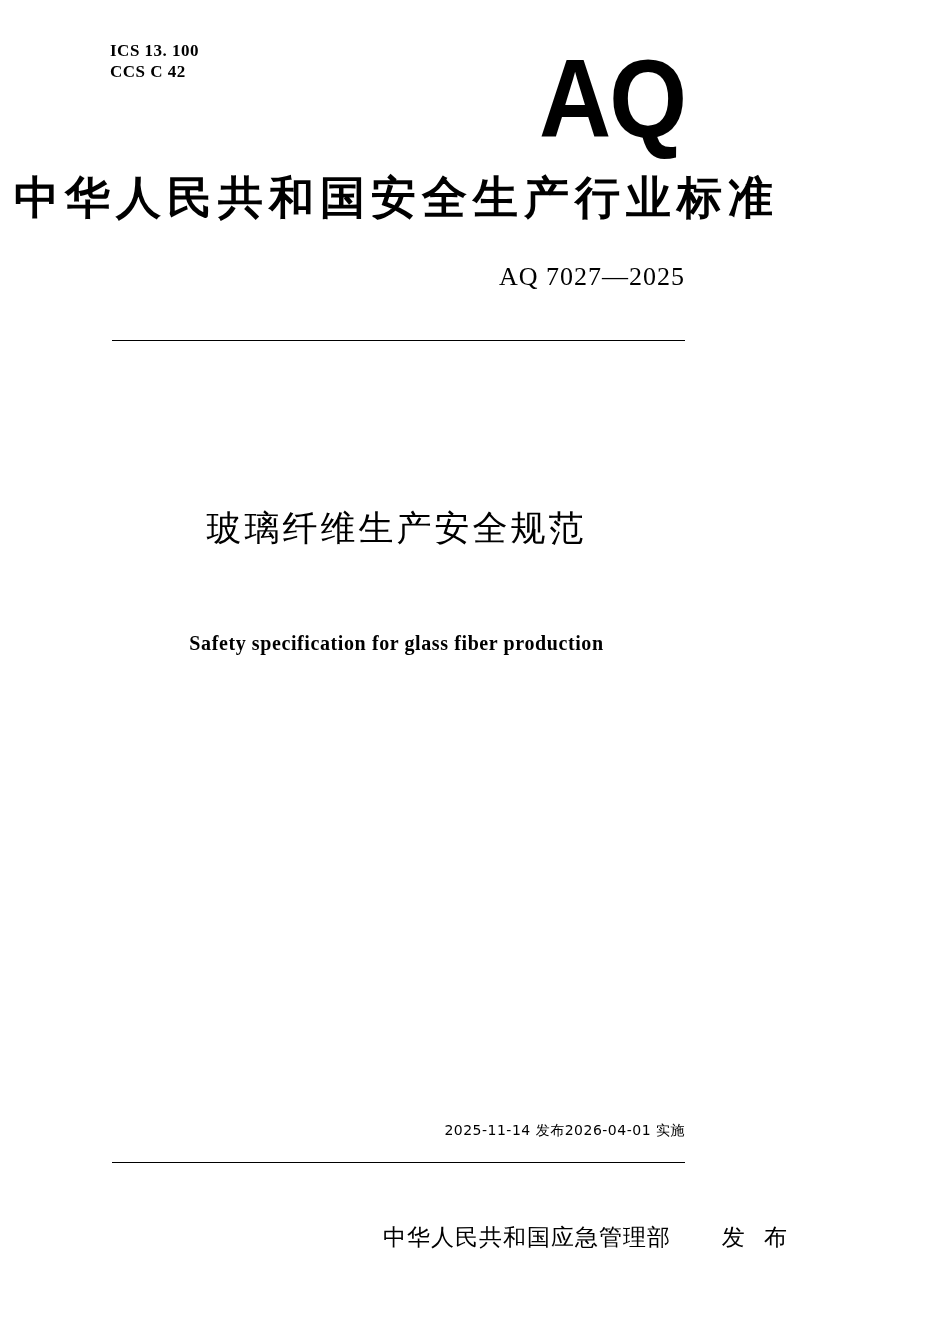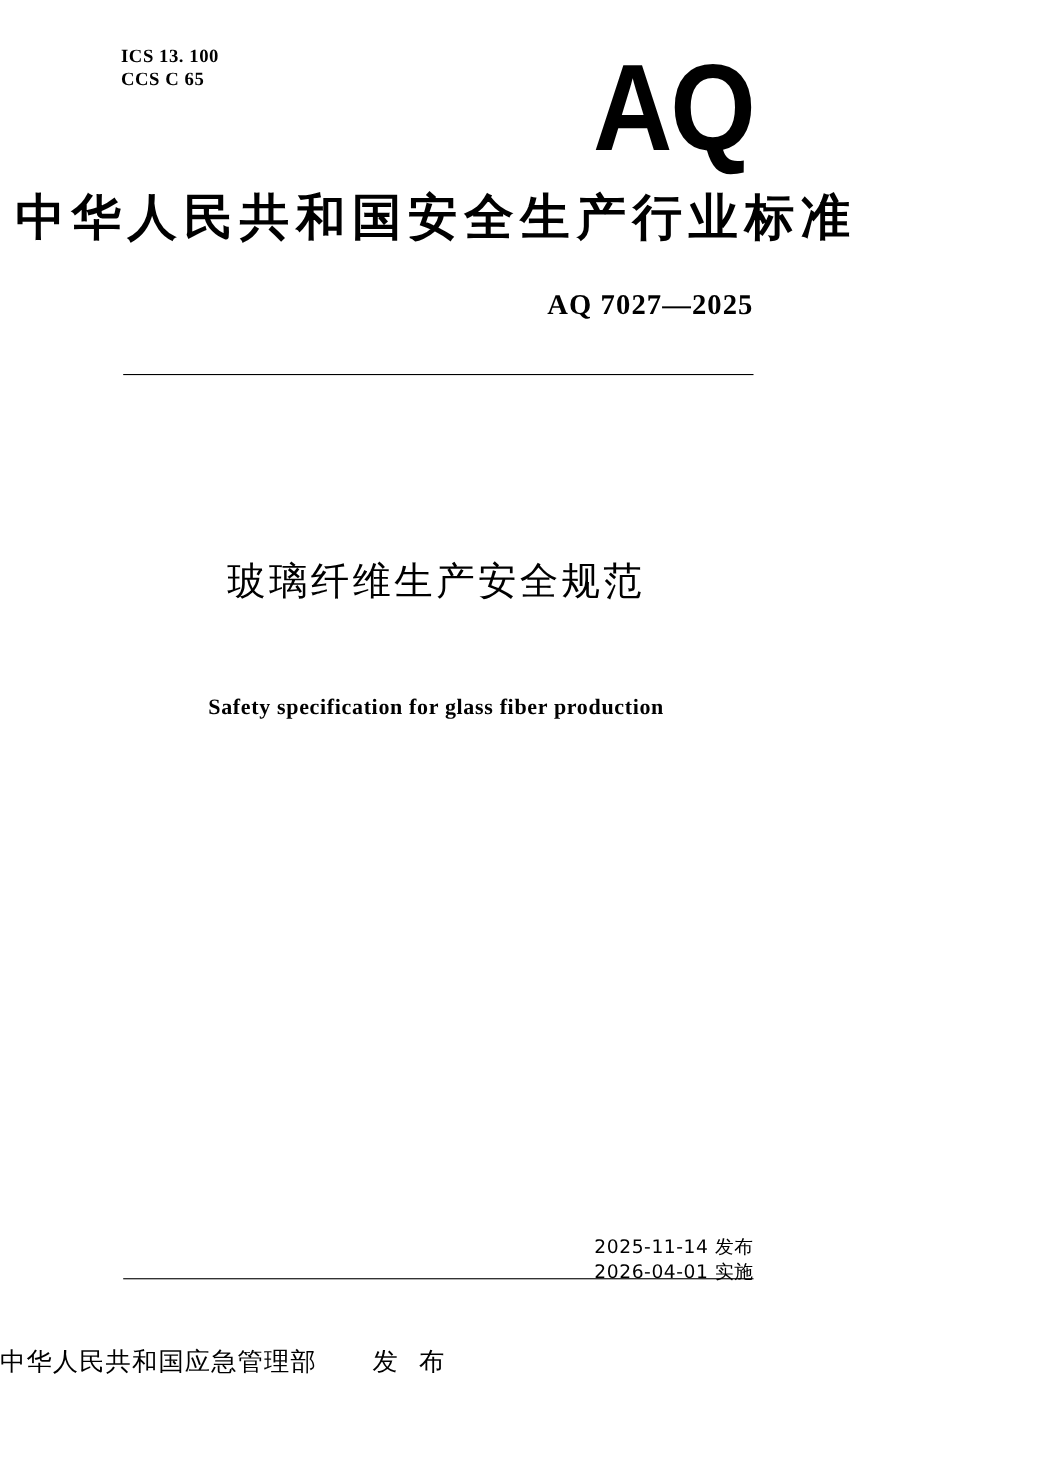--- a/index.html
+++ b/index.html
@@ -57,21 +57,21 @@
     letter-spacing: 6px;
     white-space: nowrap;
   }
 
   
   .std-number {
     position: absolute;
     right: 108px;
     top: 262px;
     font-family: "Liberation Serif", serif;
-    font-weight: bold;
+    font-weight: normal;
     font-size: 26px;
     letter-spacing: 1px;
     white-space: nowrap;
   }
 
   
   .rule-top {
     position: absolute;
     left: 112px;
     right: 108px;
@@ -103,57 +103,56 @@
     letter-spacing: 0.6px;
   }
 
   
   .dates {
     position: absolute;
     left: 112px;
     right: 108px;
     top: 1122px;
     display: flex;
-    justify-content: center;
+    justify-content: flex-end;
     align-items: flex-end;
     font-family: "DejaVu Sans", sans-serif;
-    font-size: 17px;
+    font-size: 14px;
     letter-spacing: 0.5px;
-    flex-direction: column;
   }
   .rule-bottom {
     position: absolute;
     left: 112px;
     right: 108px;
     top: 1162px;
     border-top: 1.6px solid #000;
   }
 
   
   .publisher {
     position: absolute;
     left: 0;
     right: 0;
     top: 1222px;
-    text-align: left;
+    text-align: right;
     font-family: "DejaVu Sans", sans-serif;
     font-size: 23px;
     letter-spacing: 1px;
   }
   .publisher .gap { display: inline-block; width: 34px; }
   .publisher .pub-word { letter-spacing: 6px; }
 </style>
 </head>
 <body>
 
 <div class="page">
 
   <div class="codes">
     <div>ICS 13. 100</div>
-    <div>CCS C 65</div>
+    <div>CCS C 42</div>
   </div>
 
   <div class="logo">AQ</div>
 
   <div class="nation-title">中华人民共和国安全生产行业标准</div>
 
   <div class="std-number">AQ 7027—2025</div>
 
   <div class="rule-top"></div>
 

